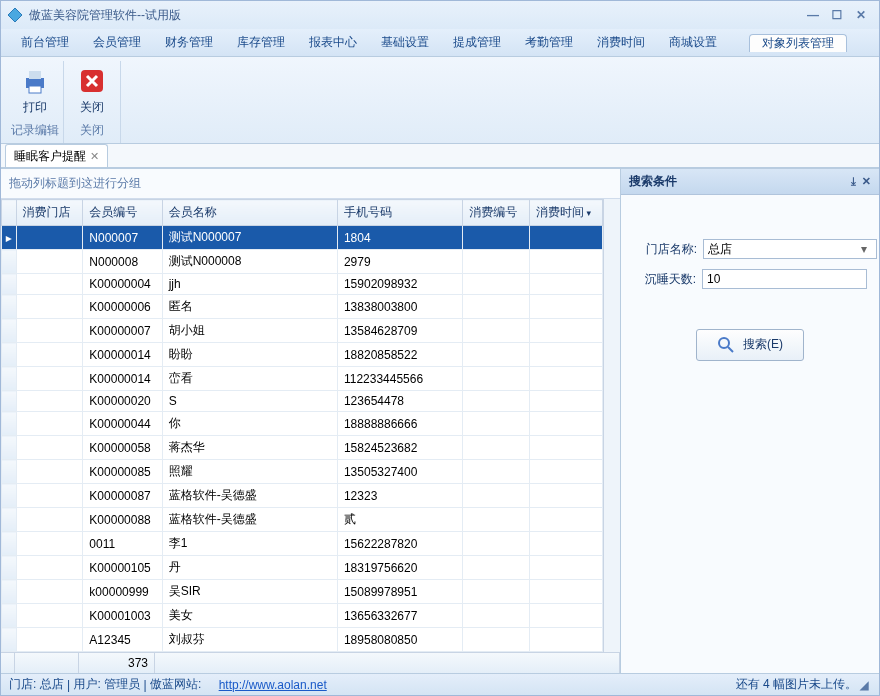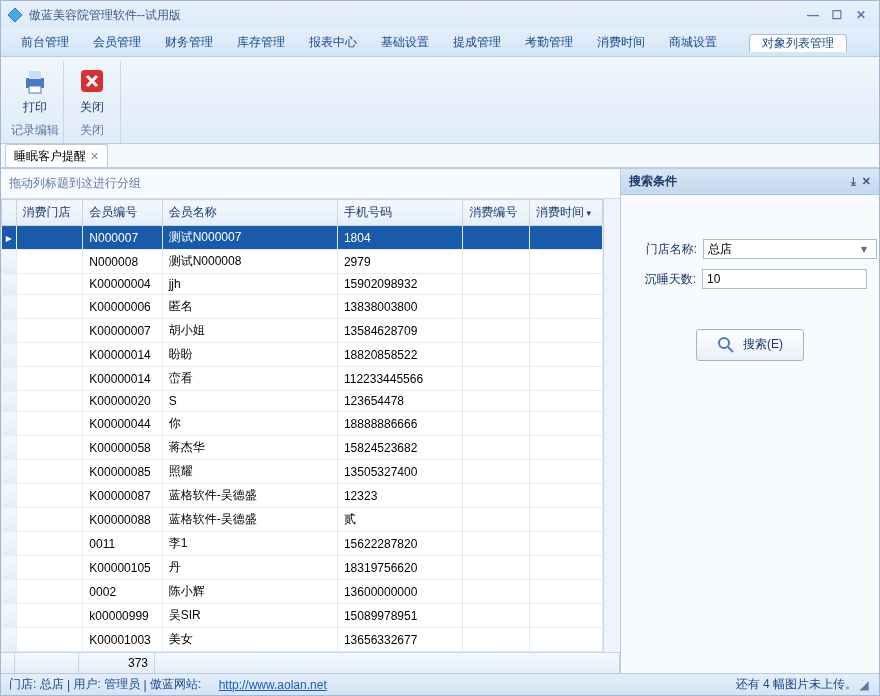--- a/index.html
+++ b/index.html
@@ -279,29 +279,20 @@
                     <td class="col-store"></td>
                     <td class="col-mid">K00000105</td>
                     <td class="col-name">丹</td>
                     <td class="col-phone">18319756620</td>
                     <td class="col-cno"></td>
                     <td class="col-ctime"></td>
                   </tr>
                   <tr>
                     <td class="indicator"></td>
                     <td class="col-store"></td>
-                    <td class="col-mid">0002</td>
-                    <td class="col-name">陈小辉</td>
-                    <td class="col-phone">13600000000</td>
-                    <td class="col-cno"></td>
-                    <td class="col-ctime"></td>
-                  </tr>
-                  <tr>
-                    <td class="indicator"></td>
-                    <td class="col-store"></td>
                     <td class="col-mid">k00000999</td>
                     <td class="col-name">吴SIR</td>
                     <td class="col-phone">15089978951</td>
                     <td class="col-cno"></td>
                     <td class="col-ctime"></td>
                   </tr>
                   <tr>
                     <td class="indicator"></td>
                     <td class="col-store"></td>
                     <td class="col-mid">K00001003</td>

